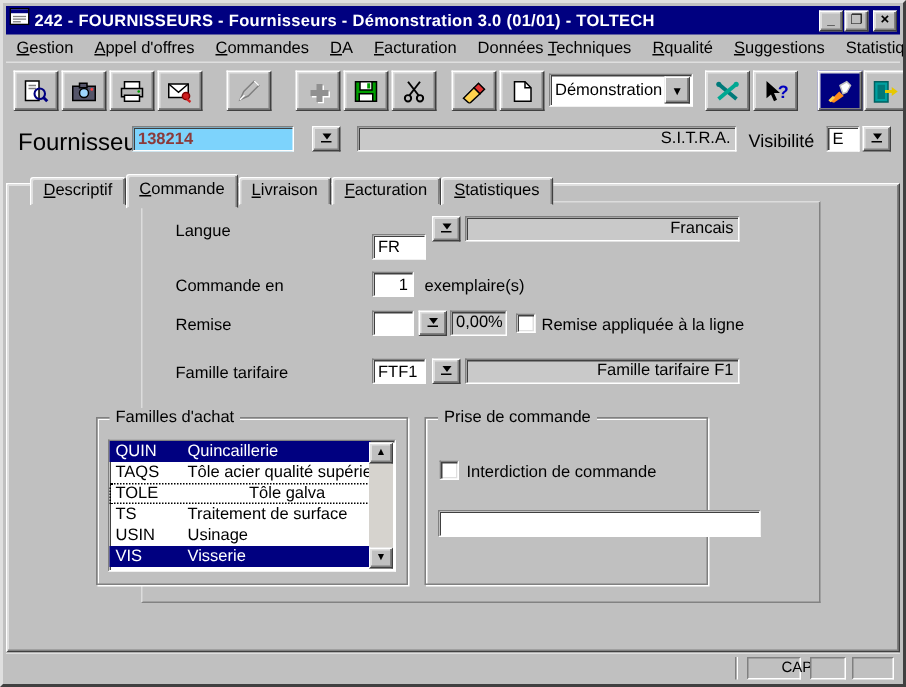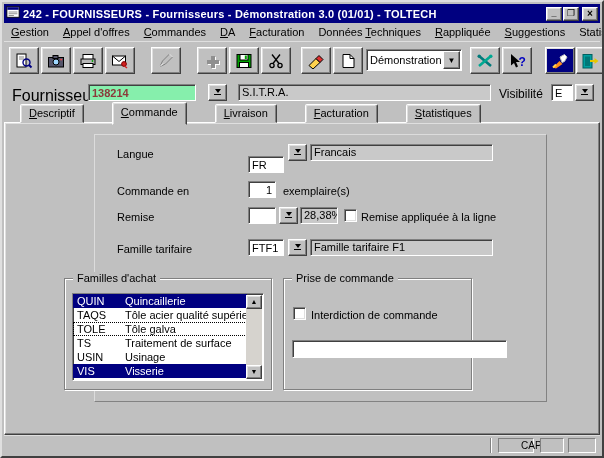--- a/index.html
+++ b/index.html
@@ -30,48 +30,48 @@
     border-color:#808080 #fff #fff #808080;box-shadow:inset 1px 1px 0 #404040;display:flex;align-items:center;}
   .combo .val{flex:1;font-size:11px;padding-left:3px;white-space:nowrap;overflow:hidden;color:#000;}
   .combo .arrowbtn{width:17px;height:18px;margin-right:1px;background:#c0c0c0;border:1px solid;
     border-color:#fff #404040 #404040 #fff;box-shadow:inset -1px -1px 0 #808080;
     display:flex;align-items:center;justify-content:center;font-size:8px;color:#000;}
   
   .lbl{position:absolute;font-size:11px;color:#000;white-space:nowrap;}
   .field{position:absolute;height:17px;font-size:11px;border:1px solid;border-color:#808080 #fff #fff #808080;
     box-shadow:inset 1px 1px 0 #404040;padding:1px 3px;color:#000;background:#fff;}
   input.field{outline:none;}
-  .ro{background:#c9c9c9;line-height:13px;white-space:nowrap;overflow:hidden;}
+  .ro{background:#c9c9c9;line-height:13px;white-space:nowrap;overflow:hidden;text-align:right;}
   .ddbtn{position:absolute;width:19px;height:17px;background:#c0c0c0;border:1px solid;
     border-color:#fff #404040 #404040 #fff;box-shadow:inset -1px -1px 0 #808080,inset 1px 1px 0 #dfdfdf;}
   .ddbtn::before{content:"";display:block;margin:4px auto 1px;width:0;height:0;
     border:3px solid transparent;border-top:4px solid #000;border-bottom:none;}
   .ddbtn::after{content:"";display:block;margin:0 auto;width:7px;height:1px;background:#000;}
   
-  #tabs{position:absolute;left:18px;top:99px;height:22px;display:flex;align-items:flex-end;z-index:5;gap:28px;}
+  #tabs{position:absolute;left:18px;top:113px;height:22px;display:flex;align-items:flex-end;z-index:5;}
   .tab{height:19px;padding:2px 8px 0;font-size:11px;background:#c0c0c0;border:1px solid;
     border-color:#fff #404040 transparent #fff;border-top-left-radius:2px;border-top-right-radius:2px;
     box-shadow:inset -1px 0 0 #808080,inset 1px 1px 0 #dfdfdf;white-space:nowrap;}
   .tab.active{height:23px;padding-top:3px;margin-bottom:-2px;z-index:6;position:relative;}
   #tabpage{position:absolute;left:2px;top:120px;right:2px;bottom:21px;background:#c0c0c0;
     border:1px solid;border-color:#fff #404040 #404040 #fff;
     box-shadow:inset -1px -1px 0 #808080,inset 1px 1px 0 #dfdfdf;}
   #innerpanel{position:absolute;left:92px;top:132px;width:453px;height:268px;
     border:1px solid;border-color:#dcdcdc #828282 #828282 #dcdcdc;}
   
   .group{position:absolute;border:1px solid #808080;box-shadow:1px 1px 0 #fff,inset 1px 1px 0 #fff;background:#c0c0c0;}
   .group .legend{position:absolute;top:-7px;left:8px;background:#c0c0c0;padding:0 4px;font-size:11px;}
   
   #listbox{position:absolute;left:70px;top:291px;width:192px;height:88px;background:#fff;
     border:1px solid;border-color:#808080 #fff #fff #808080;box-shadow:inset 1px 1px 0 #404040;}
   .lrow{position:relative;height:14px;font-size:11px;line-height:14px;display:flex;color:#000;
     padding-left:4px;width:174px;white-space:nowrap;overflow:hidden;}
   .lrow .code{width:48px;flex:none;}
   .lrow.sel{background:#000080;color:#fff;}
-  .lrow.focus{outline:1px dotted #000;outline-offset:-1px;}
+  .lrow.focus{outline:1px dotted #000;outline-offset:-1px;gap:41px;}
   #vscroll{position:absolute;right:1px;top:1px;width:16px;height:84px;background:#d6d3ce;}
   .sbtn{position:absolute;left:0;width:16px;height:14px;background:#c0c0c0;border:1px solid;
     border-color:#fff #404040 #404040 #fff;box-shadow:inset -1px -1px 0 #808080,inset 1px 1px 0 #dfdfdf;
     font-size:7px;text-align:center;line-height:12px;color:#000;}
   
   .cb{position:absolute;width:13px;height:13px;background:#fff;border:1px solid;
     border-color:#808080 #fff #fff #808080;box-shadow:inset 1px 1px 0 #404040,inset -1px -1px 0 #dfdfdf;}
   
   #statusbar{position:absolute;left:2px;right:2px;bottom:2px;height:19px;border-top:1px solid #dfdfdf;}
   .sb-sep{position:absolute;left:486px;top:2px;width:2px;height:15px;border-left:1px solid #808080;border-right:1px solid #fff;}
@@ -100,21 +100,21 @@
     <div class="winbtn close">×</div>
   </div>
 
   <div id="menubar">
     <span class="menu-item"><span></span><span class="u">G</span><span>estion</span></span>
     <span class="menu-item"><span></span><span class="u">A</span><span>ppel d'offres</span></span>
     <span class="menu-item"><span></span><span class="u">C</span><span>ommandes</span></span>
     <span class="menu-item"><span></span><span class="u">D</span><span>A</span></span>
     <span class="menu-item"><span></span><span class="u">F</span><span>acturation</span></span>
     <span class="menu-item"><span>Données </span><span class="u">T</span><span>echniques</span></span>
-    <span class="menu-item"><span></span><span class="u">R</span><span>appliquée</span></span>
+    <span class="menu-item"><span></span><span class="u">R</span><span>qualité</span></span>
     <span class="menu-item"><span></span><span class="u">S</span><span>uggestions</span></span>
     <span class="menu-item"><span>Statistiques</span><span class="u"></span><span></span></span>
   </div>
 
   <div id="toolbar">
     <button class="tbtn" style="left:5px">
       <svg viewBox="0 0 18 16">
           <rect x="2" y="1" width="9" height="13" fill="#fff" stroke="#000"></rect>
           <line x1="4" y1="4" x2="9" y2="4" stroke="#808080"></line>
           <line x1="4" y1="6" x2="9" y2="6" stroke="#808080"></line>
@@ -216,21 +216,21 @@
       <svg viewBox="0 0 18 16">
           <rect x="2" y="1.5" width="9" height="13.5" fill="#00a0a0" stroke="#006060"></rect>
           <rect x="4" y="3.5" width="5" height="9.5" fill="#007878"></rect>
           <line x1="9" y1="8" x2="14.5" y2="8" stroke="#e6c800" stroke-width="2"></line>
           <polygon points="13.5,5 17.5,8 13.5,11" fill="#e6c800"></polygon>
         </svg>
     </button>
   </div>
 
   <span class="lbl" style="left:10px;top:85px;font-size:16px">Fournisseur</span>
-  <input class="field" style="left: 86px; top: 82px; width: 108px; background: #86efac; color: rgb(139, 58, 58); font-weight: bold;" value="138214">
+  <input class="field" style="left: 86px; top: 82px; width: 108px; background: #7dd3fc; color: rgb(139, 58, 58); font-weight: bold;" value="138214">
   <div class="ddbtn" style="left:206px;top:82px"></div>
   <div class="field ro" style="left:236px;top:82px;width:253px">S.I.T.R.A.</div>
   <span class="lbl" style="left:497px;top:85px;font-size:12px">Visibilité</span>
   <input class="field" style="left: 549px; top: 82px; width: 22px;" value="E">
   <div class="ddbtn" style="left:573px;top:82px"></div>
 
   <div id="tabpage"></div>
   <div id="innerpanel"></div>
 
   <div id="tabs">
@@ -246,21 +246,21 @@
   <div class="ddbtn" style="left:286px;top:142px"></div>
   <div class="field ro" style="left:308px;top:142px;width:183px">Francais</div>
 
   <span class="lbl" style="left:115px;top:183px">Commande en</span>
   <input class="field num" style="left: 246px; top: 179px; width: 28px;" value="1">
   <span class="lbl" style="left:281px;top:183px">exemplaire(s)</span>
 
   <span class="lbl" style="left:115px;top:209px">Remise</span>
   <input class="field" style="left: 246px; top: 205px; width: 28px;" value="">
   <div class="ddbtn" style="left:277px;top:205px"></div>
-  <div class="field ro num" style="left:298px;top:205px;width:38px">28,38%</div>
+  <div class="field ro num" style="left:298px;top:205px;width:38px">0,00%</div>
   <div class="cb" style="left:342px;top:207px"></div>
   <span class="lbl" style="left:359px;top:209px">Remise appliquée à la ligne</span>
 
   <span class="lbl" style="left:115px;top:241px">Famille tarifaire</span>
   <input class="field" style="left: 246px; top: 237px; width: 36px;" value="FTF1">
   <div class="ddbtn" style="left:286px;top:237px"></div>
   <div class="field ro" style="left:308px;top:237px;width:183px">Famille tarifaire F1</div>
 
   <div class="group" style="left:62px;top:276px;width:208px;height:112px">
     <span class="legend">Familles d'achat</span>

